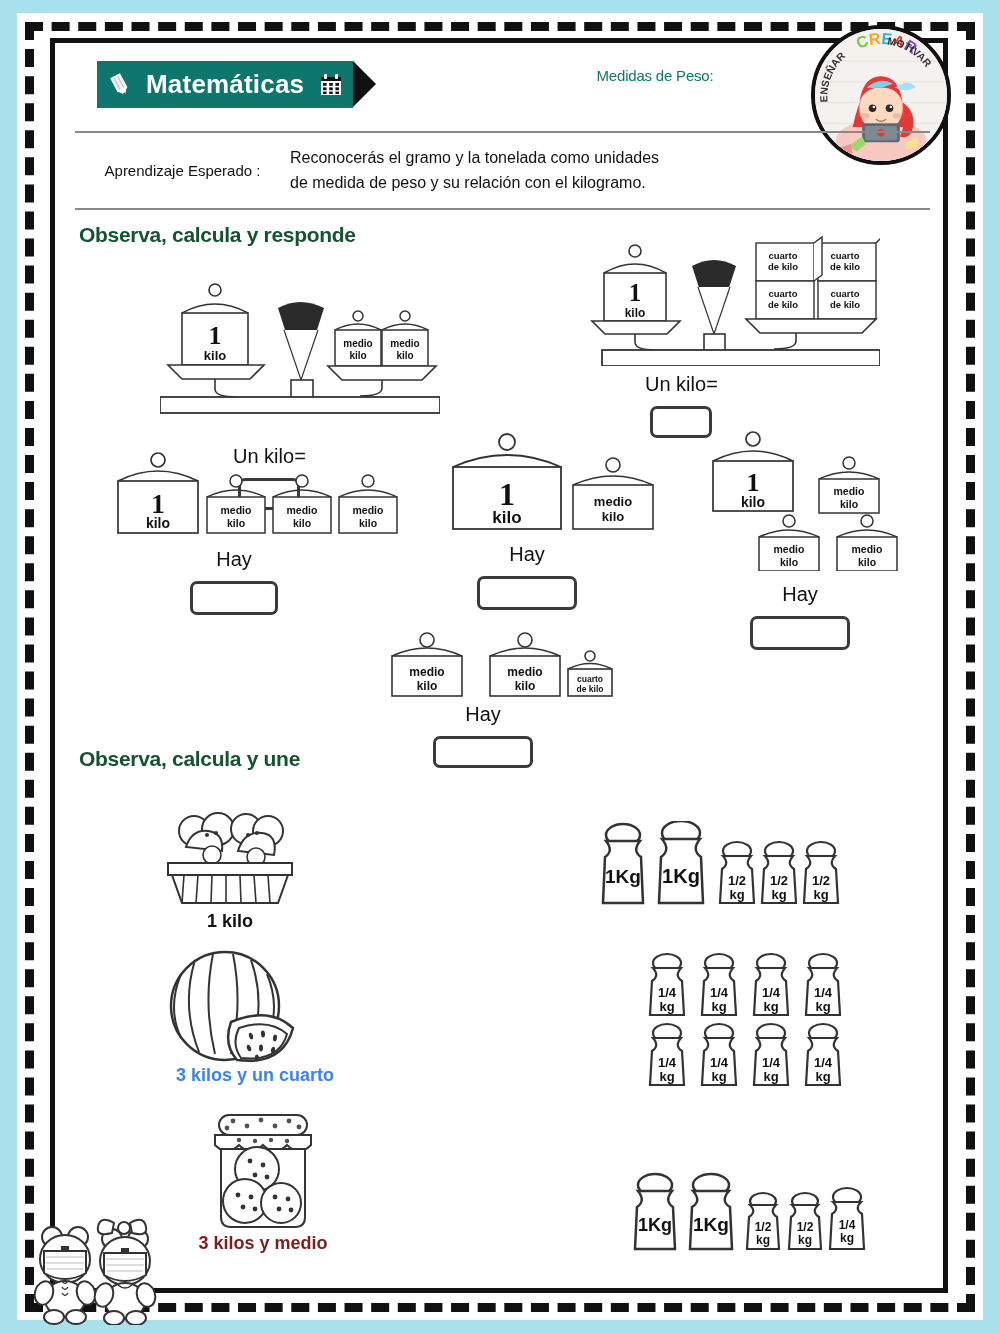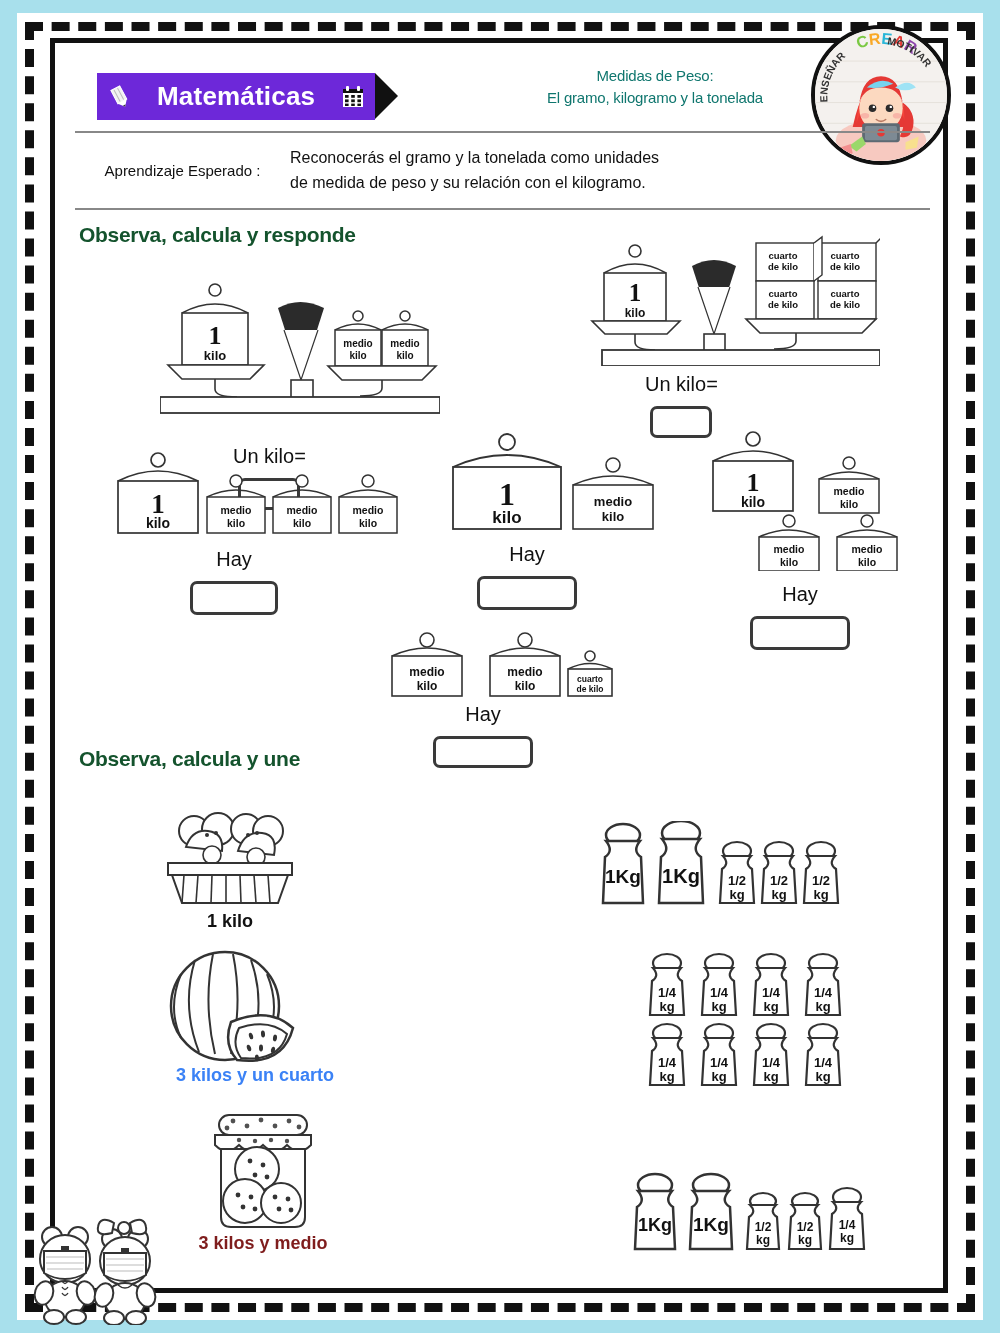--- a/index.html
+++ b/index.html
@@ -26,24 +26,23 @@
     position: absolute;
     left: 50px; top: 38px;
     width: 898px; height: 1255px;
     border: 5px solid #111;
     background: #fff;
   }
   
   .header { position: absolute; left: 0; top: 0; width: 100%; height: 85px; }
   .subject-tag {
     position: absolute; left: 42px; top: 18px;
-    height: 47px; background: #6d28d9; color: #fff;
-    display: flex; align-items: center; gap: 26px;
+    height: 47px; background: #0f766e; color: #fff;
+    display: flex; align-items: center; gap: 15px;
     padding: 0 10px 0 12px;
-    margin-top: 12px;
   }
   .subject-tag::after {
     content: ""; position: absolute; right: -23px; top: 0;
     border-left: 23px solid #111;
     border-top: 23.5px solid transparent;
     border-bottom: 23.5px solid transparent;
   }
   .subject-name { font-size: 26px; font-weight: bold; letter-spacing: .2px; }
   .pencil-icon { width: 22px; height: 24px; display: block; }
   .cal-icon { width: 24px; height: 24px; display: block; }
@@ -123,21 +122,20 @@
             <rect x="4" y="18.6" width="3.6" height="2.4"></rect>
               <rect x="10.2" y="18.6" width="3.6" height="2.4"></rect>
               <rect x="16.4" y="18.6" width="3.6" height="2.4"></rect>
           </g>
         </svg>
       </span>
     </div>
 
     <div class="doc-title">
       <div>Medidas de Peso:</div>
-      <div>El gramo, kilogramo y la tonelada</div>
     </div>
   </div>
 
   <div class="logo">
     <svg viewBox="0 0 140 140">
       <defs>
         <path id="arcL" d="M 16 90 A 56 56 0 0 1 70 16" fill="none"></path>
         <path id="arcC" d="M 38 26 A 56 56 0 0 1 102 26" fill="none"></path>
         <path id="arcR" d="M 70 16 A 56 56 0 0 1 124 90" fill="none"></path>
       </defs>

